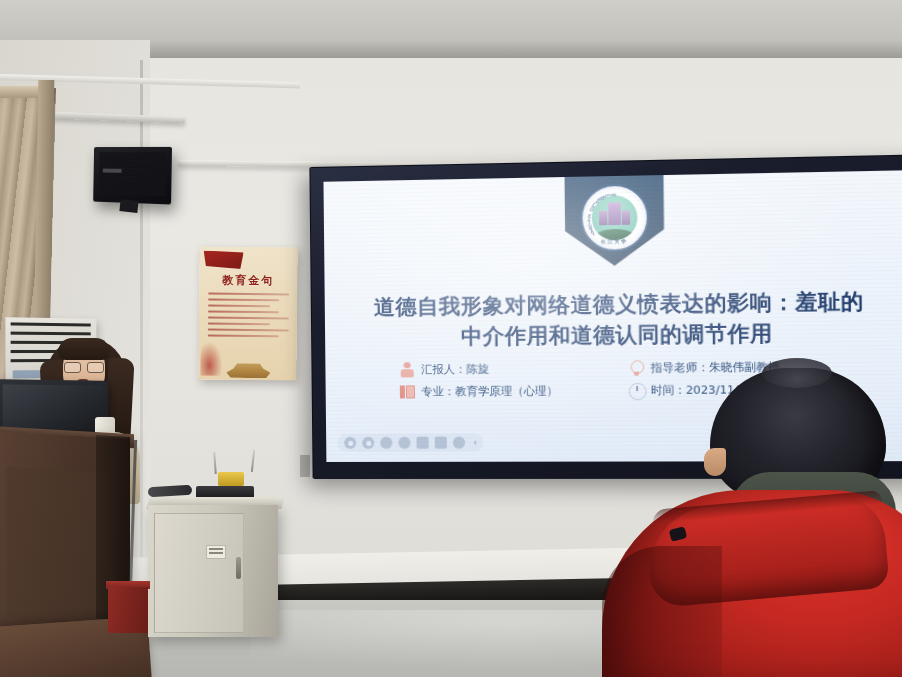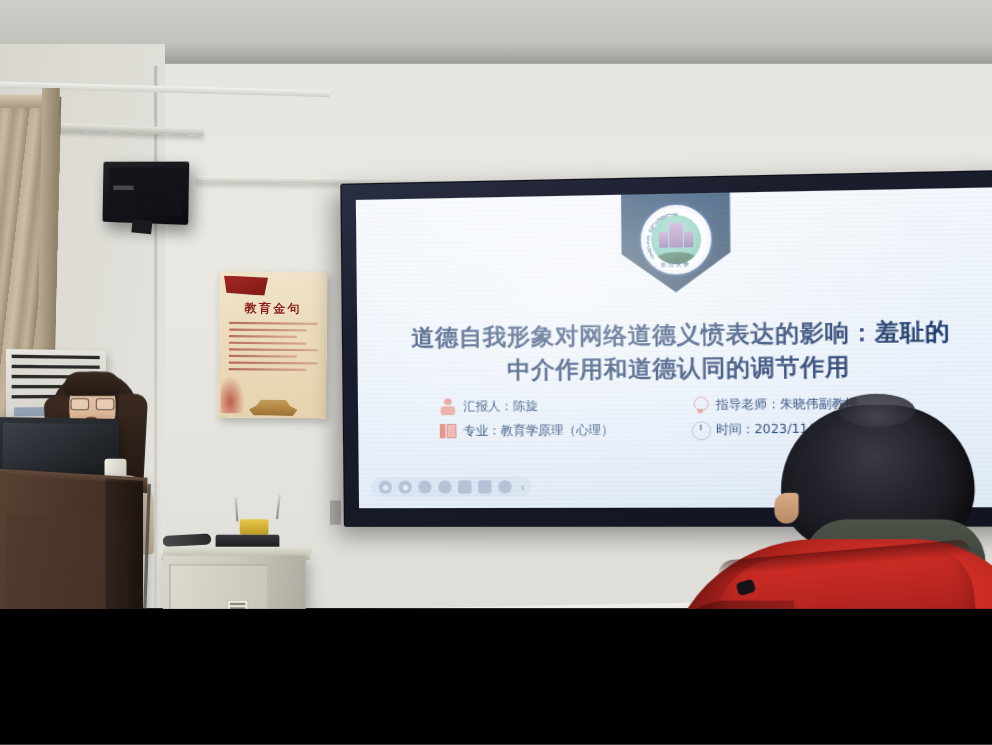--- a/index.html
+++ b/index.html
@@ -1,19 +1,19 @@
 <!DOCTYPE html>
 <html><head>
 <meta charset="utf-8">
 <style>
   html,body{margin:0;padding:0;background:#000;}
   body{font-family:"Liberation Sans","DejaVu Sans",sans-serif;}
 
   .scene{
-    position:relative;width:902px;height:553px;overflow:hidden;
+    position:relative;width:902px;height:677px;overflow:hidden;
     background:#cfcdc8;
   }
 
   
   .ceiling{
     position:absolute;left:0;top:0;width:902px;height:62px;
     background:linear-gradient(180deg,#cfcec9 0%,#c4c3be 55%,#b8b7b2 100%);
   }
   .ceiling-shadow{
     position:absolute;left:0;top:40px;width:902px;height:26px;

